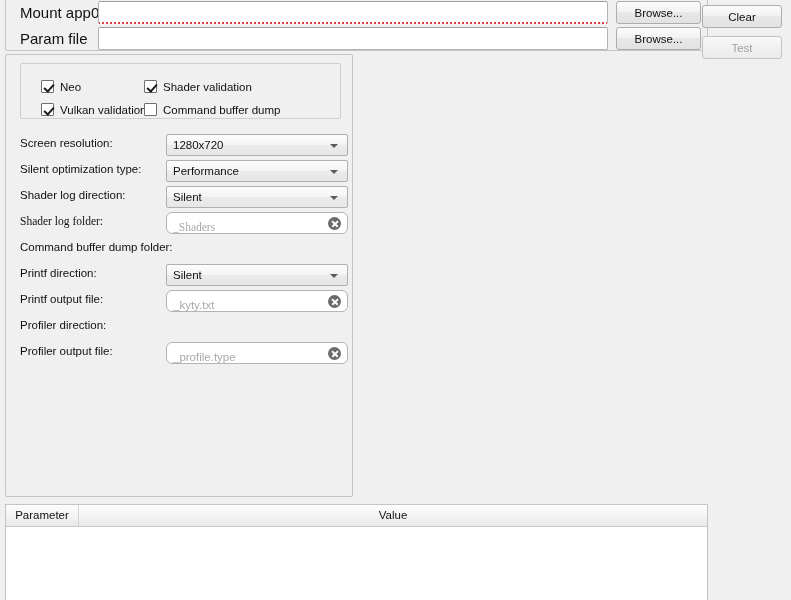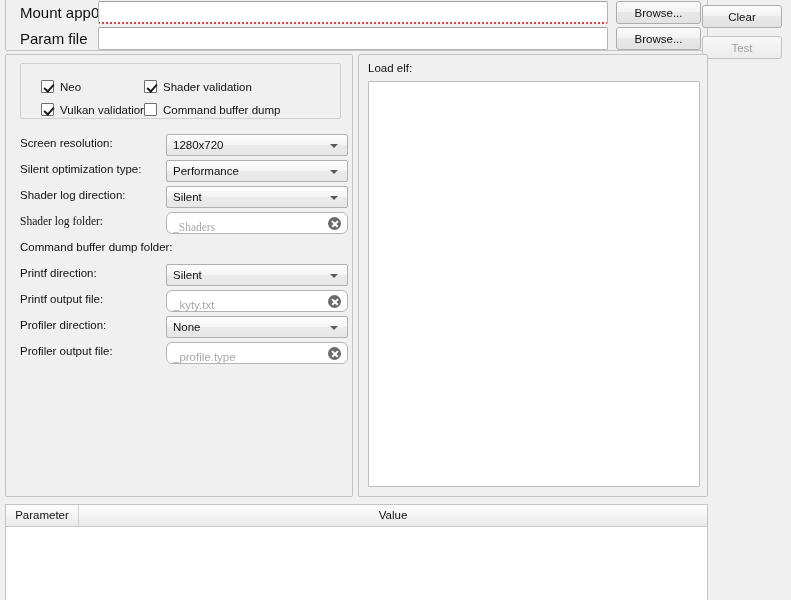--- a/index.html
+++ b/index.html
@@ -286,40 +286,32 @@
     <div class="form-row" style="top:235px;">
       <span class="form-label">Printf output file:</span>
       <div class="txtfield">
         <span>_kyty.txt</span>
         <span class="clear-icn"></span>
       </div>
     </div>
 
     <div class="form-row" style="top:261px;">
       <span class="form-label">Profiler direction:</span>
-      <div class="combo">
-        <span>None</span>
-        <span class="arrow"></span>
-      </div>
     </div>
 
     <div class="form-row" style="top:287px;">
       <span class="form-label">Profiler output file:</span>
       <div class="txtfield">
         <span>_profile.type</span>
         <span class="clear-icn"></span>
       </div>
     </div>
 
   </div>
 
-  <div class="right-panel">
-    <span class="right-title">Load elf:</span>
-    <div class="listbox"></div>
-  </div>
 
   <div class="table-panel">
     <div class="table-head">
       <div class="th col-param">Parameter</div>
       <div class="th col-value">Value</div>
     </div>
     <div class="table-body"></div>
   </div>
 
 </div>

